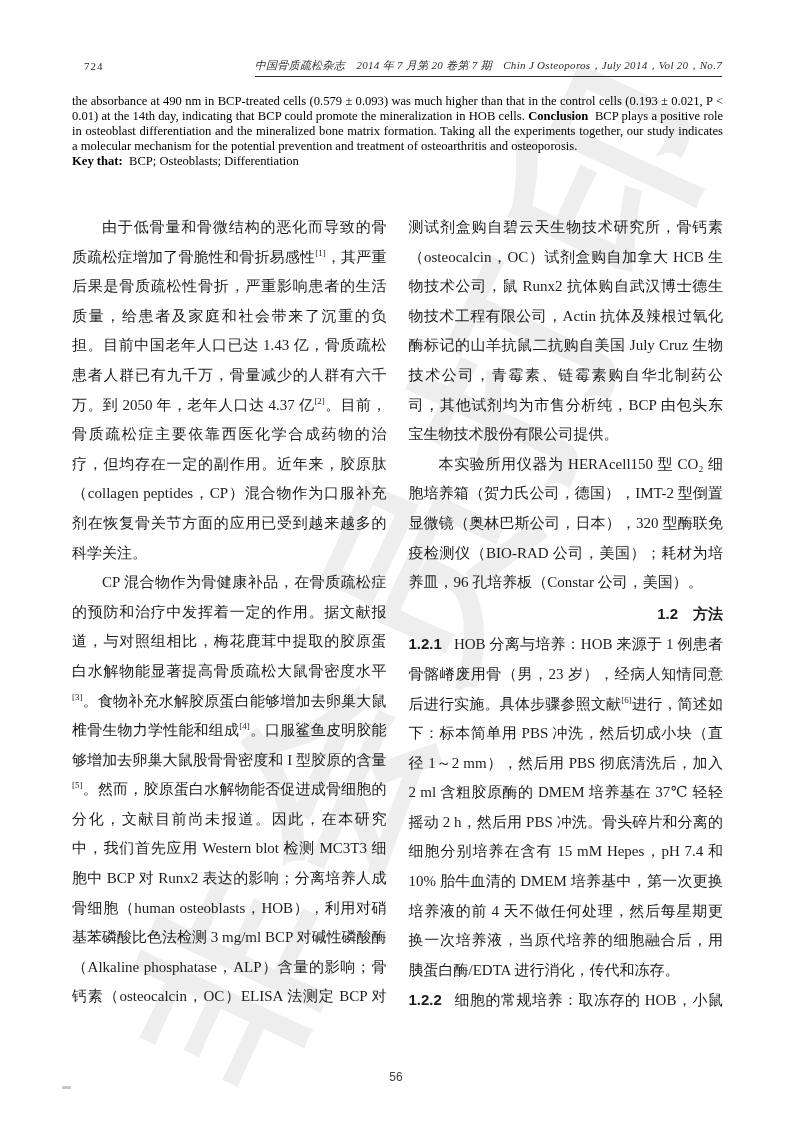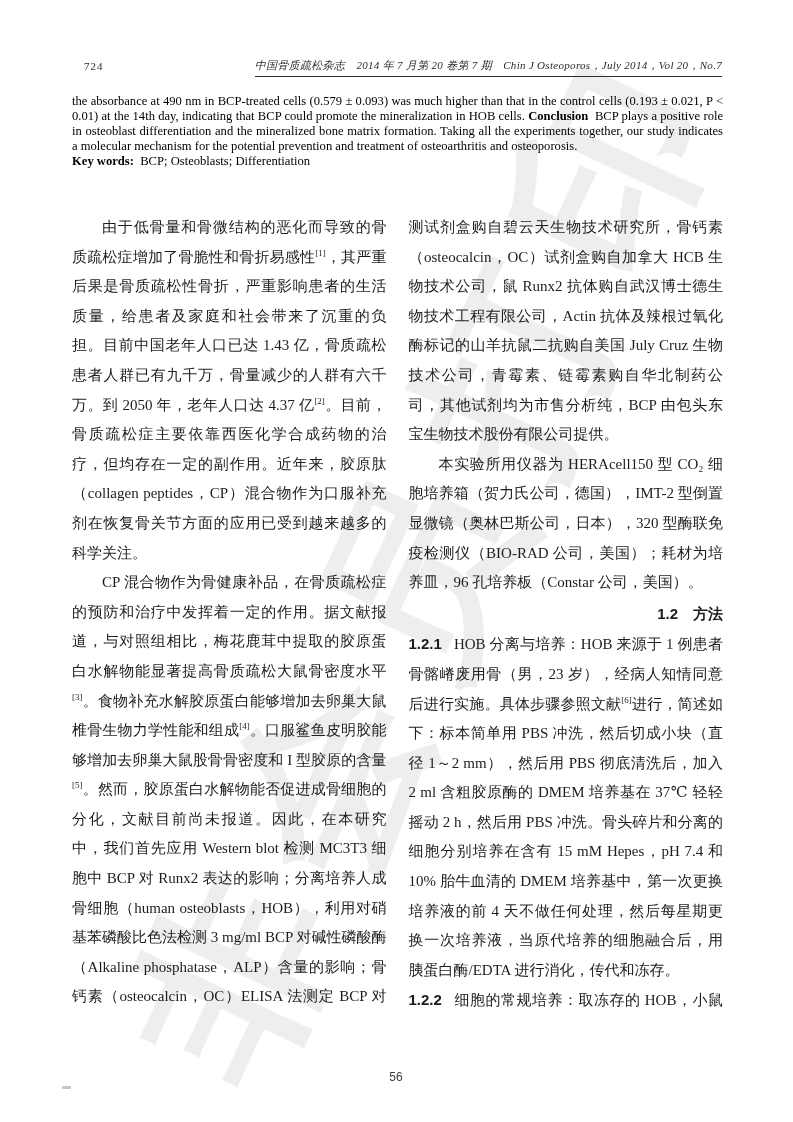--- a/index.html
+++ b/index.html
@@ -96,21 +96,21 @@
   <div class="content">
 
     <div class="pagehead">
       <span class="pgnum">724</span>
       <span class="journal">中国骨质疏松杂志　2014 年 7 月第 20 卷第 7 期　Chin J Osteoporos，July 2014，Vol 20，No.7</span>
     </div>
 
     <div class="abstract">
       <p><span>the absorbance at 490 nm in BCP-treated cells (0.579 ± 0.093) was much higher than that in the control cells (0.193 ± 0.021, P &lt; 0.01) at the 14th day, indicating that BCP could promote the mineralization in HOB cells.</span>
         <span class="bold">Conclusion</span>&nbsp;&nbsp;<span>BCP plays a positive role in osteoblast differentiation and the mineralized bone matrix formation. Taking all the experiments together, our study indicates a molecular mechanism for the potential prevention and treatment of osteoarthritis and osteoporosis.</span></p>
-      <p class="kw"><span class="bold">Key words:</span>&nbsp;&nbsp;<span>BCP; Osteoblasts; Differentiation</span></p>
+      <p class="kw"><span class="bold">Key that:</span>&nbsp;&nbsp;<span>BCP; Osteoblasts; Differentiation</span></p>
     </div>
 
     <div class="columns">
 
       <div class="col">
         <p class="indent">由于低骨量和骨微结构的恶化而导致的骨质疏松症增加了骨脆性和骨折易感性<sup class="ref">[1]</sup>，其严重后果是骨质疏松性骨折，严重影响患者的生活质量，给患者及家庭和社会带来了沉重的负担。目前中国老年人口已达 1.43 亿，骨质疏松患者人群已有九千万，骨量减少的人群有六千万。到 2050 年，老年人口达 4.37 亿<sup class="ref">[2]</sup>。目前，骨质疏松症主要依靠西医化学合成药物的治疗，但均存在一定的副作用。近年来，胶原肽（collagen peptides，CP）混合物作为口服补充剂在恢复骨关节方面的应用已受到越来越多的科学关注。</p>
         <p class="indent">CP 混合物作为骨健康补品，在骨质疏松症的预防和治疗中发挥着一定的作用。据文献报道，与对照组相比，梅花鹿茸中提取的胶原蛋白水解物能显著提高骨质疏松大鼠骨密度水平<sup class="ref">[3]</sup>。食物补充水解胶原蛋白能够增加去卵巢大鼠椎骨生物力学性能和组成<sup class="ref">[4]</sup>。口服鲨鱼皮明胶能够增加去卵巢大鼠股骨骨密度和 I 型胶原的含量<sup class="ref">[5]</sup>。然而，胶原蛋白水解物能否促进成骨细胞的分化，文献目前尚未报道。因此，在本研究中，我们首先应用 Western blot 检测 MC3T3 细胞中 BCP 对 Runx2 表达的影响；分离培养人成骨细胞（human osteoblasts，HOB），利用对硝基苯磷酸比色法检测 3 mg/ml BCP 对碱性磷酸酶（Alkaline phosphatase，ALP）含量的影响；骨钙素（osteocalcin，OC）ELISA 法测定 BCP 对 OC 含量的影响；茜素红矿化染色检测 BCP 对 HOB 矿化，然后用 5% 高氯酸进行脱色，用吸光度法检测 BCP 对人成骨细胞矿化程度。我们相信，本文的研究结果为 BCP 在骨质疏松症方面潜在的预防和治疗提供新的理论基础。</p>
 
       </div>
 

